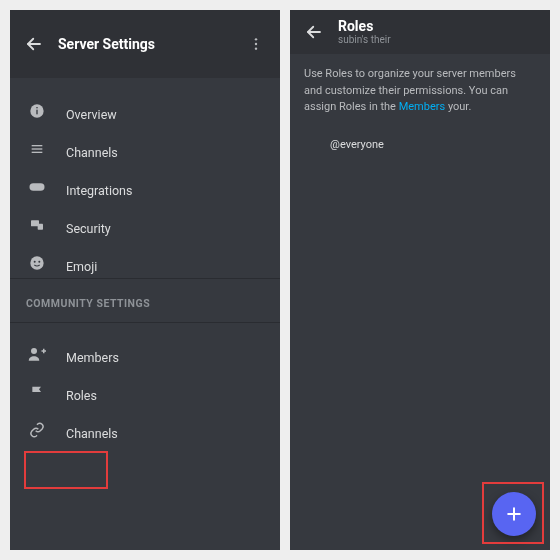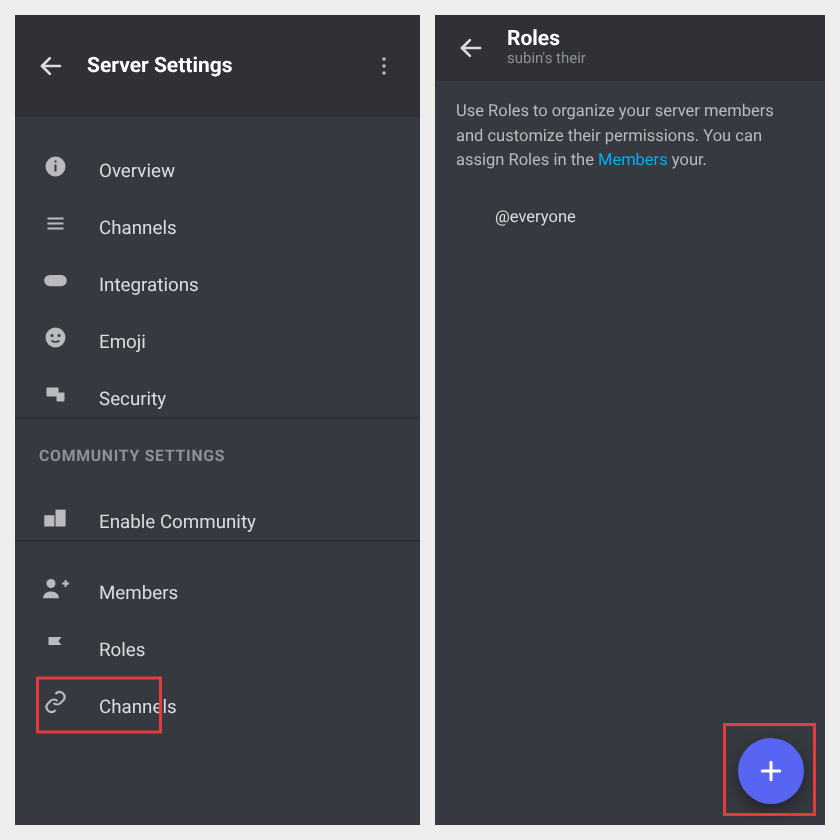--- a/index.html
+++ b/index.html
@@ -82,51 +82,42 @@
           <svg width="18" height="16" viewBox="0 0 24 16" fill="currentColor">
               <rect x="2" y="3" width="20" height="10" rx="5"></rect>
             </svg>
         </span>
         <span class="lbl">Integrations</span>
       </div>
 
       <div class="row">
         <span class="ic">
           <svg width="16" height="16" viewBox="0 0 24 24" fill="currentColor">
+              <rect x="3" y="5" width="12" height="9" rx="1"></rect>
+              <rect x="13" y="10" width="8" height="9" rx="1"></rect>
+            </svg>
+        </span>
+        <span class="lbl">Security</span>
+      </div>
+
+      <div class="row">
+        <span class="ic">
+          <svg width="16" height="16" viewBox="0 0 24 24" fill="currentColor">
               <circle cx="12" cy="12" r="10"></circle>
               <circle cx="8.5" cy="10" r="1.5" fill="#36393f"></circle>
               <circle cx="15.5" cy="10" r="1.5" fill="#36393f"></circle>
               <path d="M8 15 Q12 18 16 15" stroke="#36393f" stroke-width="1.6" fill="none"></path>
             </svg>
         </span>
         <span class="lbl">Emoji</span>
       </div>
 
-      <div class="row">
-        <span class="ic">
-          <svg width="16" height="16" viewBox="0 0 24 24" fill="currentColor">
-              <rect x="3" y="5" width="12" height="9" rx="1"></rect>
-              <rect x="13" y="10" width="8" height="9" rx="1"></rect>
-            </svg>
-        </span>
-        <span class="lbl">Security</span>
-      </div>
-
       <div class="hr"></div>
       <div class="section-title">COMMUNITY SETTINGS</div>
 
-      <div class="row">
-        <span class="ic">
-          <svg width="18" height="16" viewBox="0 0 24 20" fill="currentColor">
-              <rect x="2" y="8" width="9" height="10"></rect>
-              <rect x="12" y="3" width="9" height="15"></rect>
-            </svg>
-        </span>
-        <span class="lbl">Enable Community</span>
-      </div>
 
       <div class="hr"></div>
 
       <div class="row">
         <span class="ic">
           <svg width="18" height="16" viewBox="0 0 24 20" fill="currentColor">
               <circle cx="8" cy="6" r="4"></circle>
               <path d="M1 19c0-4 3-6 7-6s7 2 7 6"></path>
               <line x1="18" y1="6" x2="24" y2="6" stroke="currentColor" stroke-width="2"></line>
               <line x1="21" y1="3" x2="21" y2="9" stroke="currentColor" stroke-width="2"></line>

